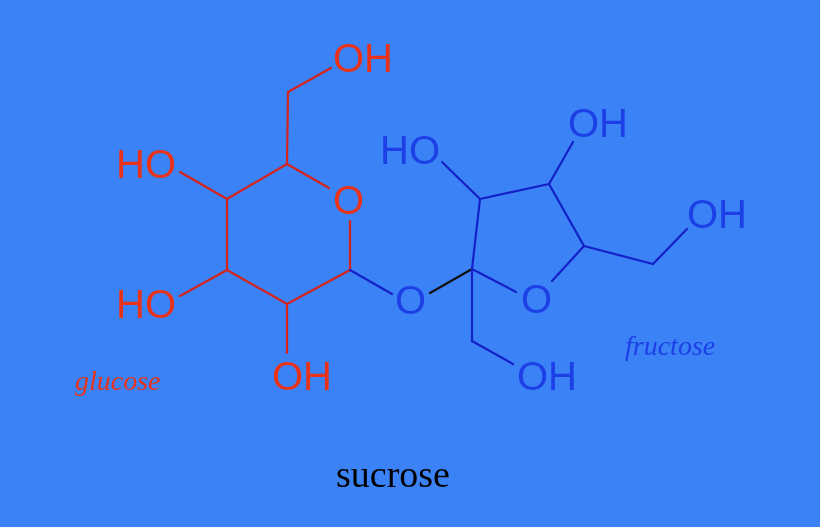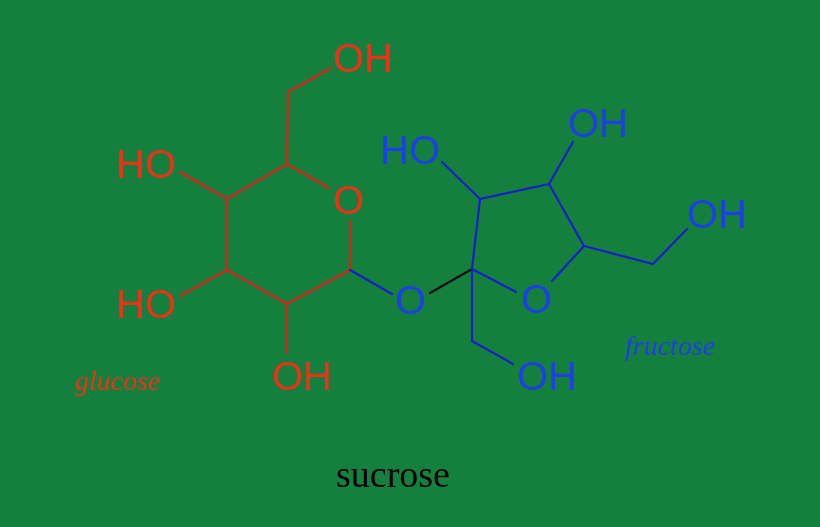--- a/index.html
+++ b/index.html
@@ -1,17 +1,17 @@
 <!DOCTYPE html>
 <html><head>
 <meta charset="utf-8">
 <style>
   html, body { margin: 0; padding: 0; background: #f6f6f6; }
   body { width: 820px; height: 527px; overflow: hidden; }
-  #stage { position: relative; width: 820px; height: 527px; background: #15803d; text-decoration: underline; }
+  #stage { position: relative; width: 820px; height: 527px; background: #3b82f6; text-decoration: underline; }
   svg { position: absolute; left: 0; top: 0; }
   .atom { font-family: "Liberation Sans", sans-serif; font-size: 40px; }
   .label-it { font-family: "Liberation Serif", serif; font-style: italic; font-size: 28px; }
   .title { font-family: "Liberation Serif", serif; font-size: 38px; }
   .bond { stroke-width: 2.2; fill: none; stroke-linecap: round; }
 </style>
 </head>
 <body>
 
 <div id="stage">

